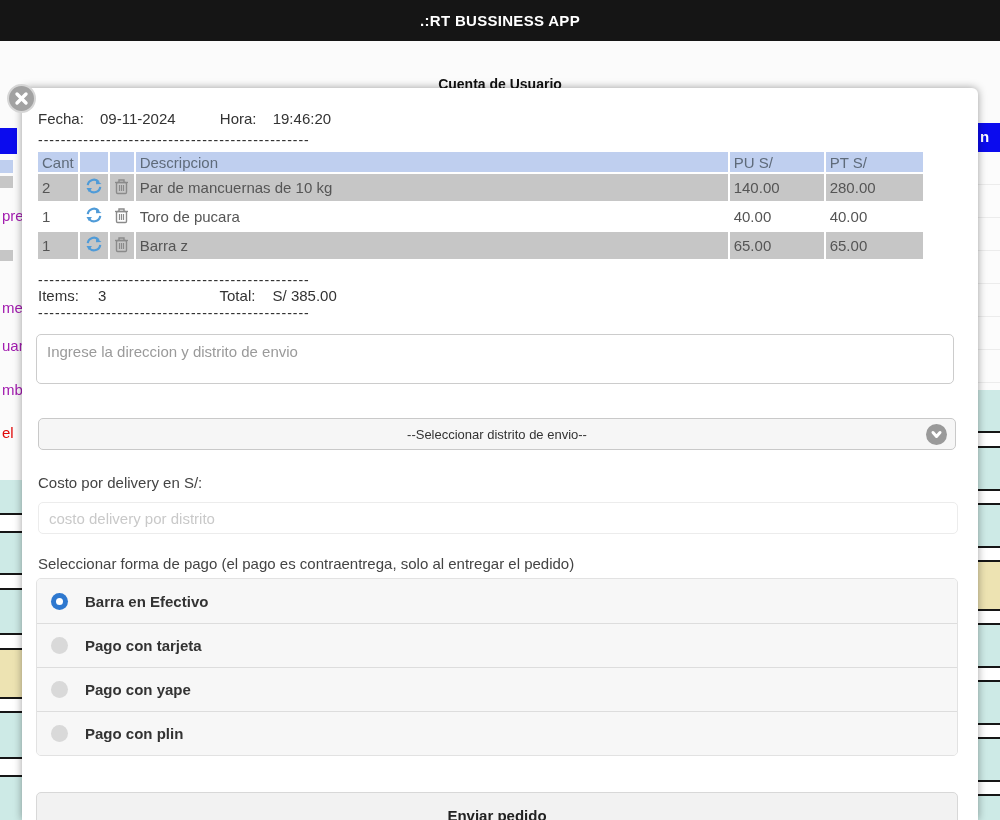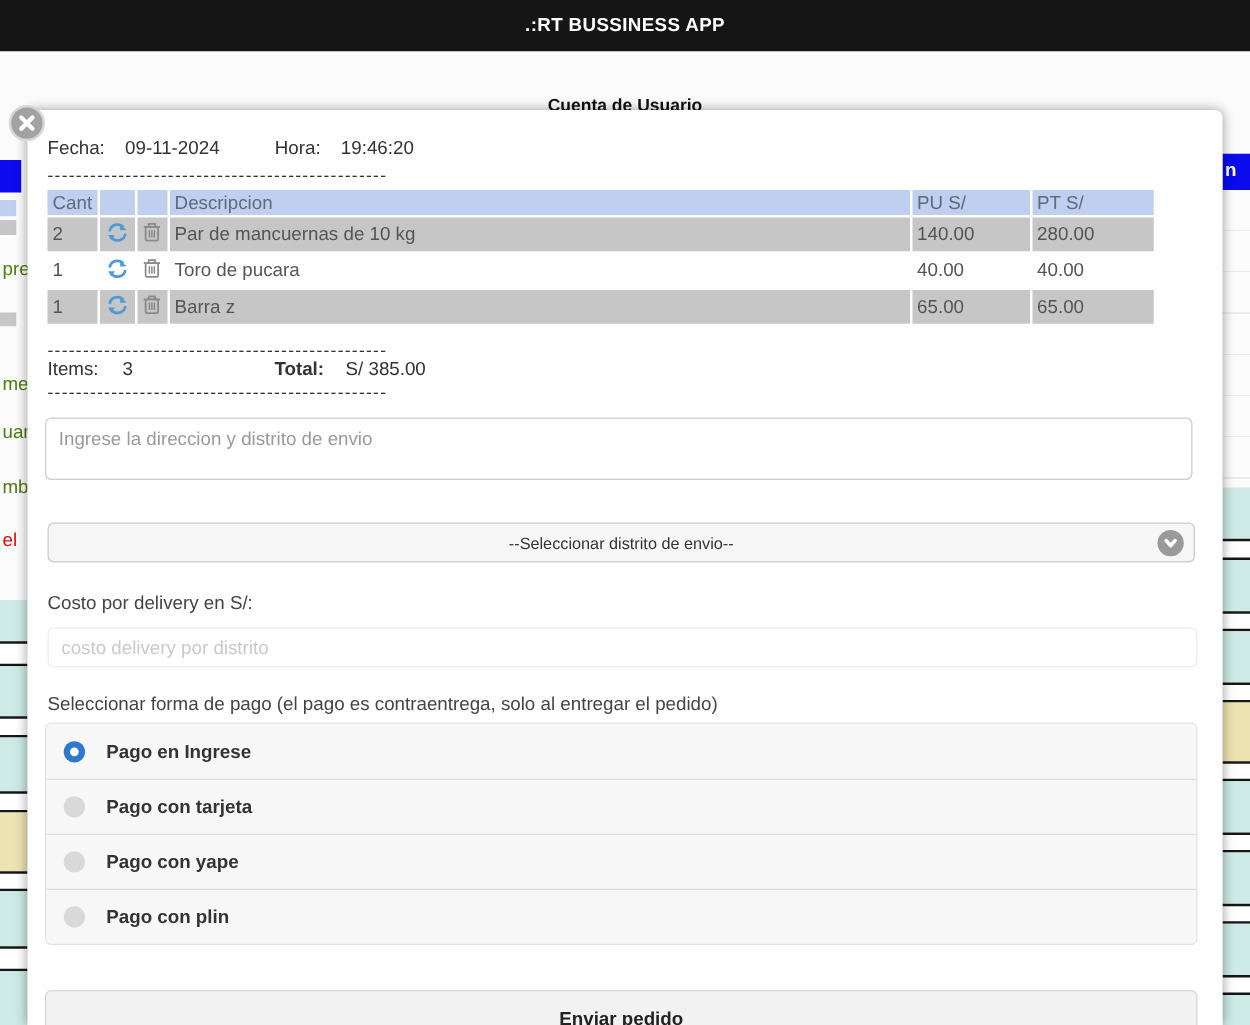--- a/index.html
+++ b/index.html
@@ -12,21 +12,21 @@
   .appbar-title { color:#fff; font-size:15px; font-weight:bold; letter-spacing:.3px; }
 
   
   .page-heading { position:absolute; left:0; top:76px; width:1000px; text-align:center;
     font-size:14px; font-weight:bold; color:#111; z-index:1; }
 
   .edge { position:absolute; top:0; height:820px; z-index:2; }
   .edge-left { left:0; width:22px; }
   .edge-right { left:978px; width:22px; }
 
-  .frag { position:absolute; font-size:15px; color:#4d7c0f; white-space:nowrap; overflow:hidden; width:22px; }
+  .frag { position:absolute; font-size:15px; color:#a21caf; white-space:nowrap; overflow:hidden; width:22px; }
   .frag-red { color:#e00808; font-weight:normal; }
 
   .bg-blue-btn { position:absolute; background:#0b0bee; }
   .bg-blue-btn.left { left:0; top:128px; width:17px; height:26px; }
   .bg-blue-btn.right { left:0; top:123px; width:22px; height:30px;
     color:#fff; font-weight:bold; font-size:15px; padding:5px 0 0 2px; }
 
   .bg-cell { position:absolute; left:0; width:13px; }
 
   .bg-table-lines { position:absolute; left:0; top:152px; width:22px; height:238px;
@@ -260,21 +260,21 @@
       <td>65.00</td>
     </tr>
   </tbody>
     </table>
 
   <div class="m-abs m-dashes" style="left:16px;top:184px;">------------------------------------------------</div>
 
   <div class="m-abs m-text summary">
     <span>Items:</span>
     <span style="margin-left:15px;">3</span>
-    <span style="margin-left:109px;font-weight:bold;">Total:</span>
+    <span style="margin-left:109px;">Total:</span>
     <span style="margin-left:13px;">S/ 385.00</span>
   </div>
 
   <div class="m-abs m-dashes" style="left:16px;top:217px;">------------------------------------------------</div>
 
   <textarea class="address-area" placeholder="Ingrese la direccion y distrito de envio" style=""></textarea>
 
   <div class="district-select">
     <span class="sel-label">--Seleccionar distrito de envio--</span>
     <span class="chev-circle">
@@ -286,21 +286,21 @@
 
   <div class="m-abs label-plain lbl-costo">Costo por delivery en S/:</div>
 
   <input class="costo-input" type="text" placeholder="costo delivery por distrito" style="">
 
   <div class="m-abs label-plain lbl-pago">Seleccionar forma de pago (el pago es contraentrega, solo al entregar el pedido)</div>
 
   <div class="pay-list">
     <div class="pay-item">
       <span class="radio checked"></span>
-      <span class="pay-label">Pago en Ingrese</span>
+      <span class="pay-label">Barra en Efectivo</span>
     </div>
     <div class="pay-item">
       <span class="radio"></span>
       <span class="pay-label">Pago con tarjeta</span>
     </div>
     <div class="pay-item">
       <span class="radio"></span>
       <span class="pay-label">Pago con yape</span>
     </div>
     <div class="pay-item">

